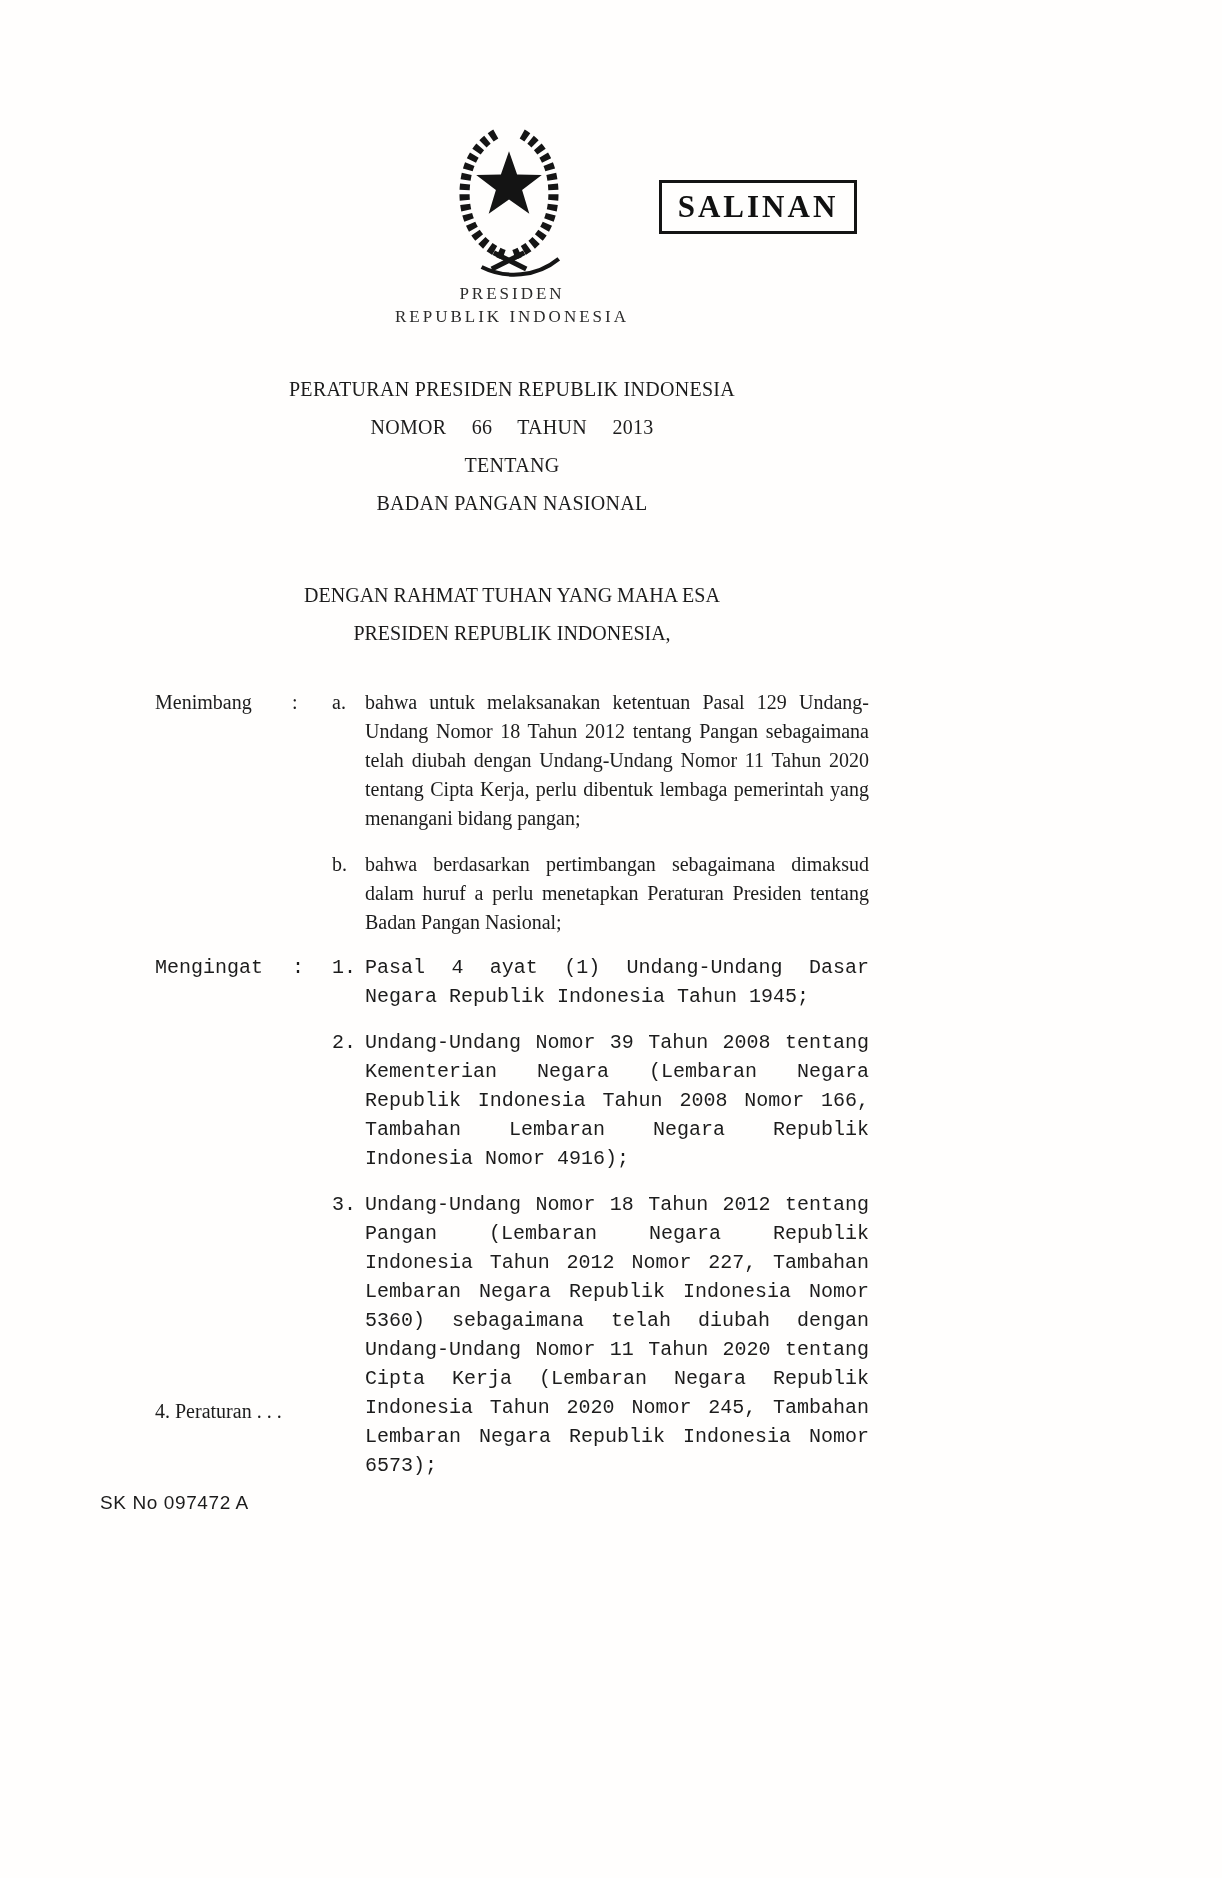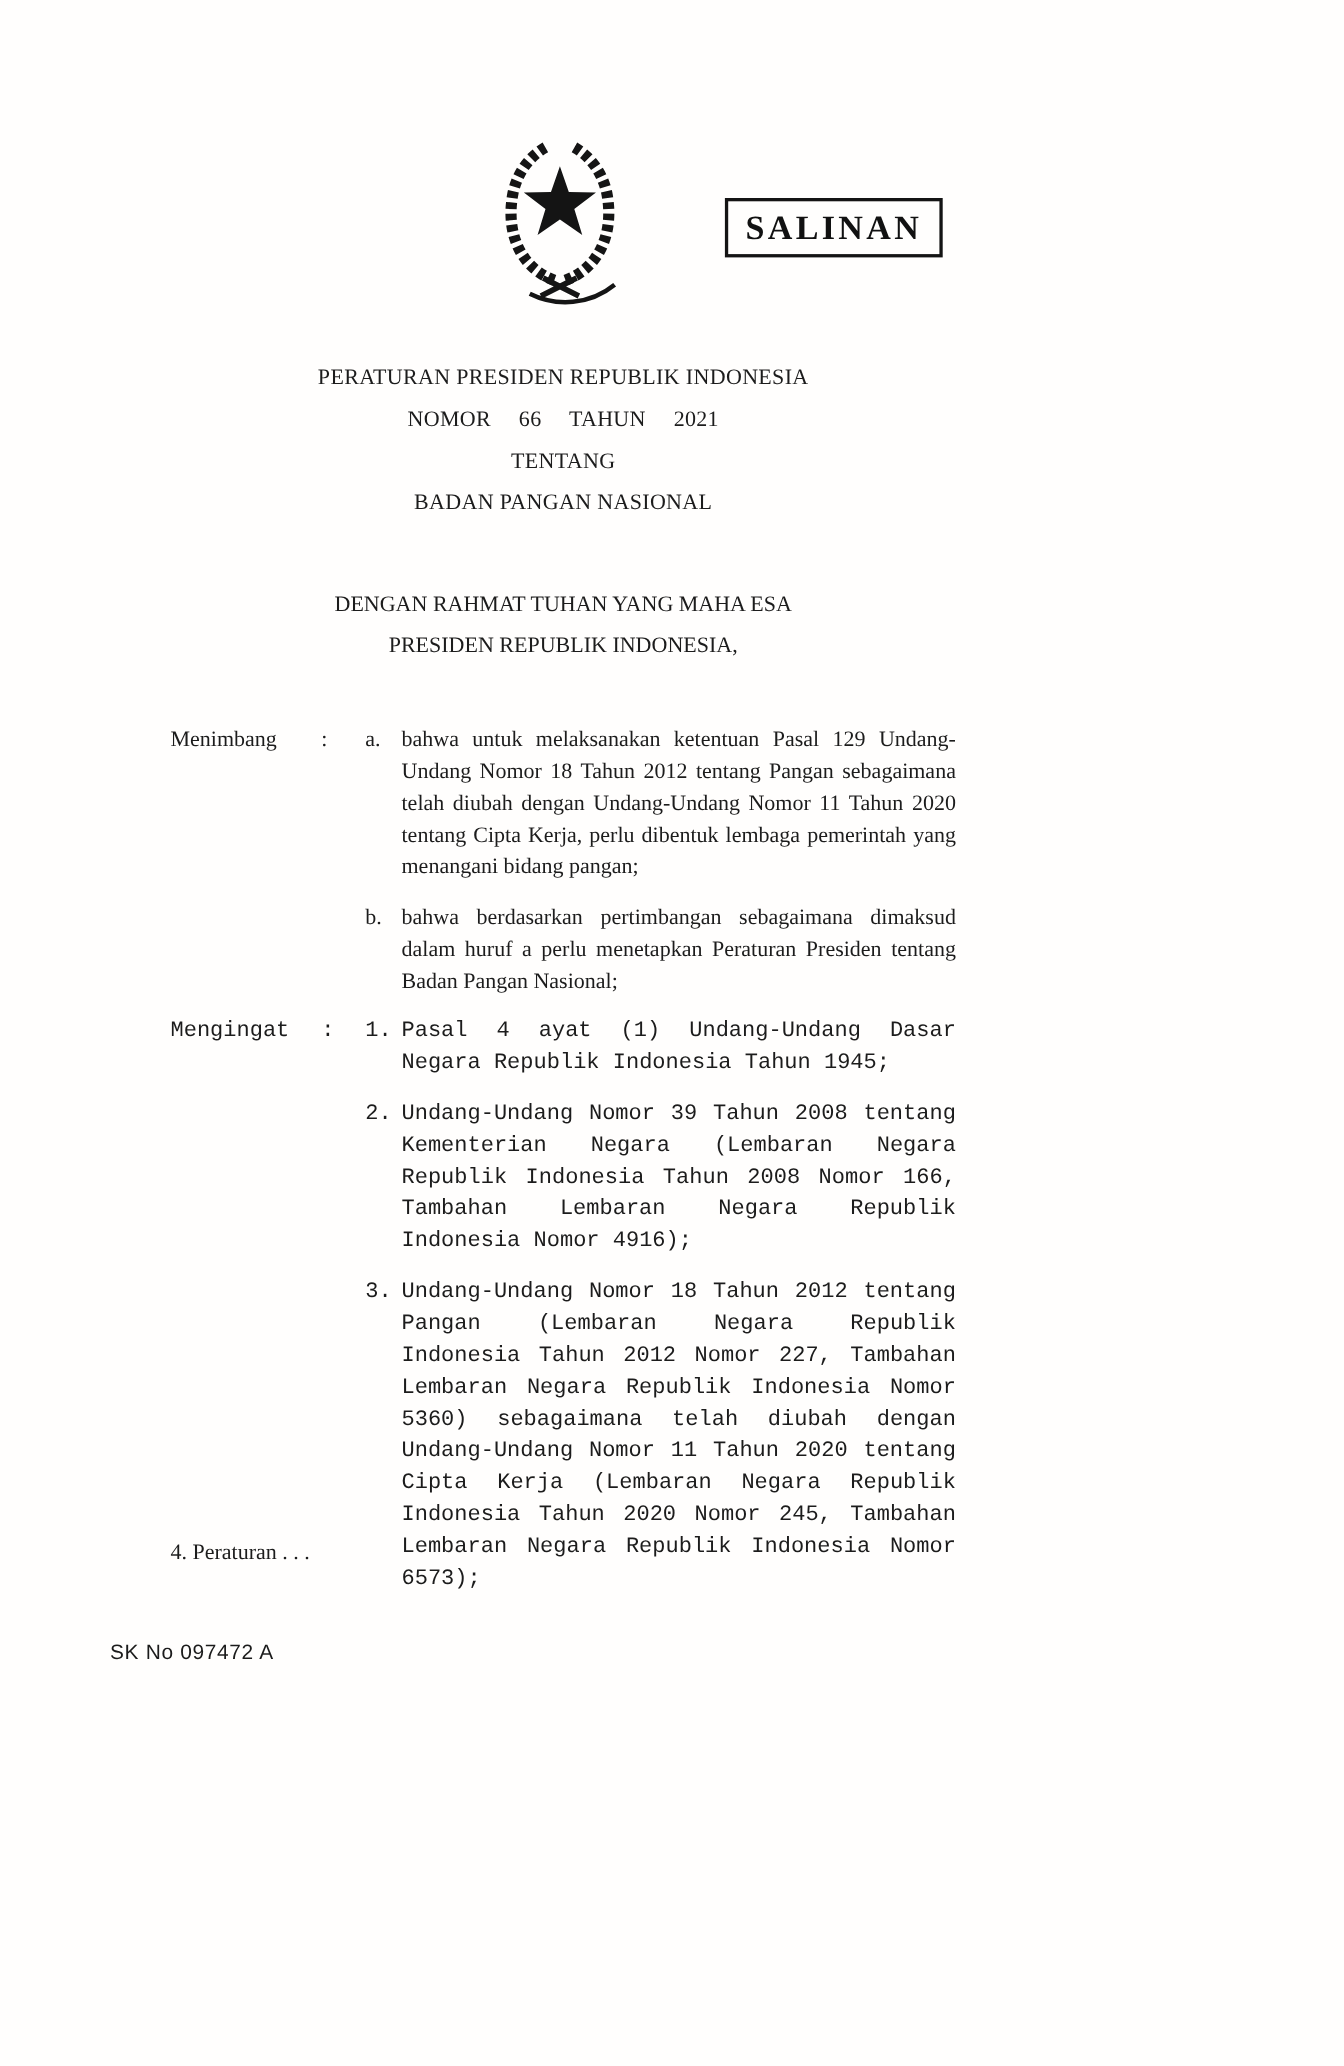--- a/index.html
+++ b/index.html
@@ -69,21 +69,21 @@
   .preamble {
     margin-top: 54px;
     text-align: center;
     font-size: 20px;
     line-height: 38px;
   }
 
   .clause {
     display: grid;
     grid-template-columns: 135px 42px 1fr;
-    margin-top: 52px;
+    margin-top: 36px;
     font-size: 20px;
     line-height: 29px;
   }
   .clause.mengingat { margin-top: 16px; font-family: Liberation Mono, monospace; }
 
   .clause-colon { padding-left: 2px; }
 
   .item { display: flex; margin-bottom: 17px; }
   .item:last-child { margin-bottom: 0; }
   .item .marker { flex: 0 0 33px; }
@@ -128,24 +128,28 @@
       <polygon points="65,26 73,49 97.3,49.5 77.9,64.2 85,87.5 65,73.6 45,87.5 52.1,64.2 32.7,49.5 57,49" fill="#141414"></polygon>
     </svg>
   </div>
 
   <div class="stamp">
     <span>SALINAN</span>
   </div>
 
   <div class="content">
 
+    <div class="letterhead">
+      <div>PRESIDEN</div>
+      <div>REPUBLIK INDONESIA</div>
+    </div>
 
     <div class="title-block">
       <div>PERATURAN PRESIDEN REPUBLIK INDONESIA</div>
-      <div class="nomor-line">NOMOR 66 TAHUN 2021</div>
+      <div class="nomor-line">NOMOR 66 TAHUN 2013</div>
       <div>TENTANG</div>
       <div>BADAN PANGAN NASIONAL</div>
     </div>
 
     <div class="preamble">
       <div>DENGAN RAHMAT TUHAN YANG MAHA ESA</div>
       <div>PRESIDEN REPUBLIK INDONESIA,</div>
     </div>
 
     <div class="clause">

